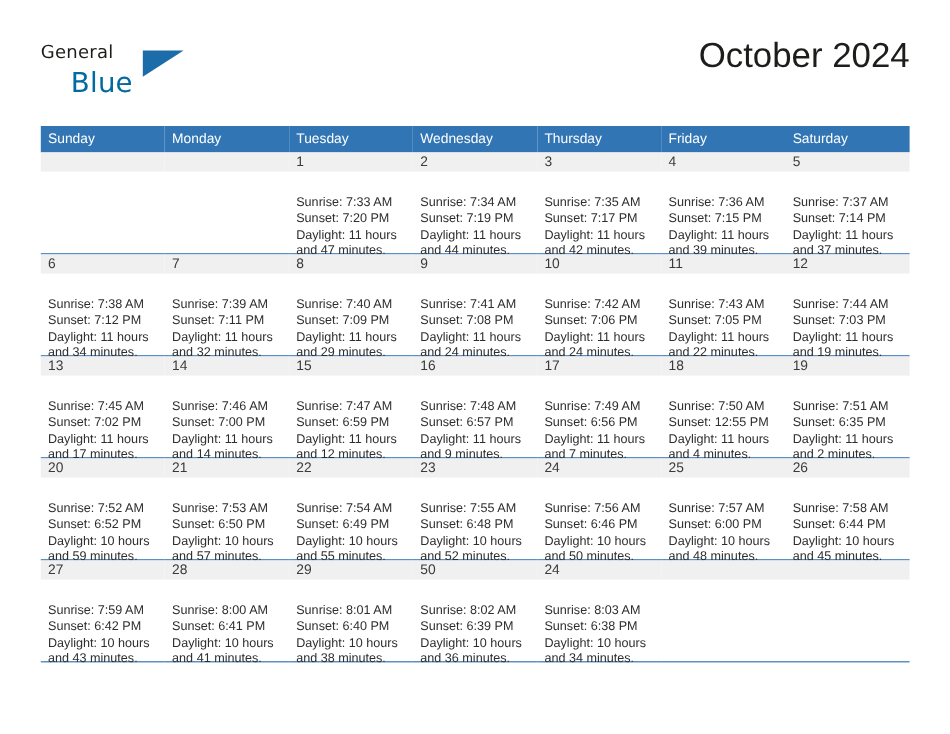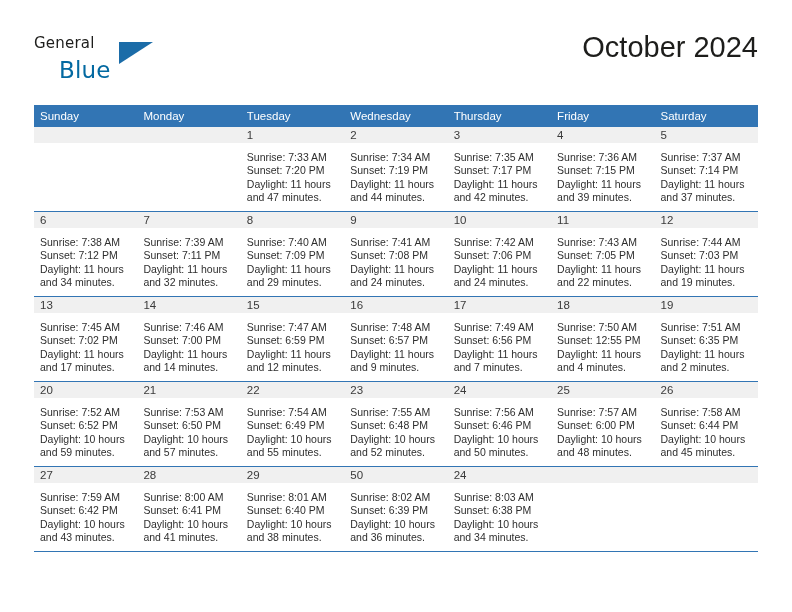--- a/index.html
+++ b/index.html
@@ -122,21 +122,21 @@
     height: 16px;
     line-height: 16px;
     padding-left: 6px;
     font-size: 11.5px;
     color: #3a3a3a;
   }
   .cell.empty .daynum-band {
     background: #f0f0f0;
   }
   .details {
-    padding: 8px 6px 0 6px;
+    padding: 20px 6px 0 6px;
     font-size: 10.5px;
     line-height: 13.4px;
     color: #2e2e2e;
   }
   .details div {
     white-space: nowrap;
   }
 </style>
 </head>
 <body>

